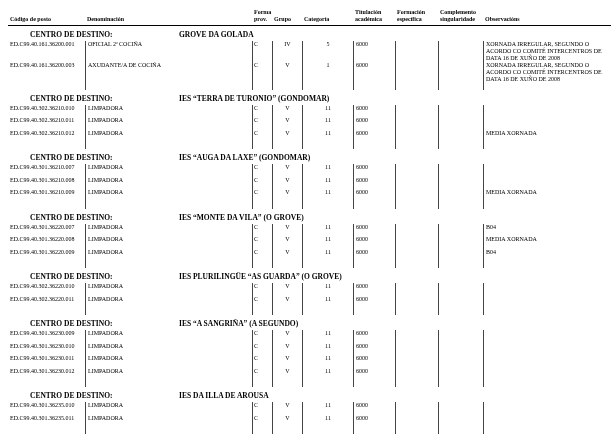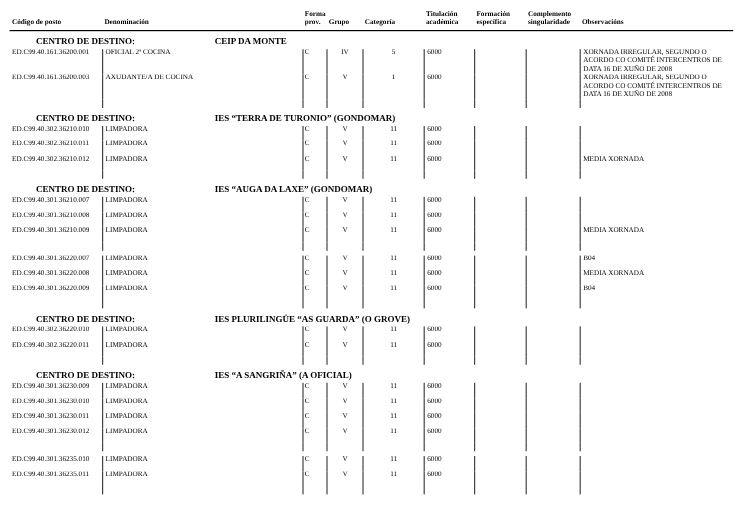--- a/index.html
+++ b/index.html
@@ -73,21 +73,21 @@
     <div class="hcell pad">Formación
 específica</div>
     <div class="hcell pad">Complemento
 singularidade</div>
     <div class="hcell pad">Observacións</div>
   </div>
   <div class="header-rule"></div>
 
   <div id="sections">
       <div class="section">
-        <div class="section-title"><span class="st-label">CENTRO DE DESTINO:</span><span class="st-center">CEIP DA MONTE</span></div>
+        <div class="section-title"><span class="st-label">CENTRO DE DESTINO:</span><span class="st-center">GROVE DA GOLADA</span></div>
         <div class="rows">
           <div class="grid-row row">
             <div class="cell c-code">ED.C99.40.161.36200.001</div>
             <div class="cell c-denom">OFICIAL 2ª COCIÑA</div>
             <div class="cell c-forma">C</div>
             <div class="cell c-grupo">IV</div>
             <div class="cell c-categoria">5</div>
             <div class="cell c-titulacion">6000</div>
             <div class="cell c-formacion"></div>
             <div class="cell c-complemento"></div>
@@ -209,20 +209,21 @@
             <div class="cell c-grupo"></div>
             <div class="cell c-categoria"></div>
             <div class="cell c-titulacion"></div>
             <div class="cell c-formacion"></div>
             <div class="cell c-complemento"></div>
             <div class="cell c-obs"></div>
           </div>
         </div>
       </div>
       <div class="section">
+        <div class="section-title"><span class="st-label">CENTRO DE DESTINO:</span><span class="st-center">IES “MONTE DA VILA” (O GROVE)</span></div>
         <div class="rows">
           <div class="grid-row row">
             <div class="cell c-code">ED.C99.40.301.36220.007</div>
             <div class="cell c-denom">LIMPADORA</div>
             <div class="cell c-forma">C</div>
             <div class="cell c-grupo">V</div>
             <div class="cell c-categoria">11</div>
             <div class="cell c-titulacion">6000</div>
             <div class="cell c-formacion"></div>
             <div class="cell c-complemento"></div>
@@ -295,21 +296,21 @@
             <div class="cell c-grupo"></div>
             <div class="cell c-categoria"></div>
             <div class="cell c-titulacion"></div>
             <div class="cell c-formacion"></div>
             <div class="cell c-complemento"></div>
             <div class="cell c-obs"></div>
           </div>
         </div>
       </div>
       <div class="section">
-        <div class="section-title"><span class="st-label">CENTRO DE DESTINO:</span><span class="st-center">IES “A SANGRIÑA” (A OFICIAL)</span></div>
+        <div class="section-title"><span class="st-label">CENTRO DE DESTINO:</span><span class="st-center">IES “A SANGRIÑA” (A SEGUNDO)</span></div>
         <div class="rows">
           <div class="grid-row row">
             <div class="cell c-code">ED.C99.40.301.36230.009</div>
             <div class="cell c-denom">LIMPADORA</div>
             <div class="cell c-forma">C</div>
             <div class="cell c-grupo">V</div>
             <div class="cell c-categoria">11</div>
             <div class="cell c-titulacion">6000</div>
             <div class="cell c-formacion"></div>
             <div class="cell c-complemento"></div>
@@ -355,20 +356,21 @@
             <div class="cell c-grupo"></div>
             <div class="cell c-categoria"></div>
             <div class="cell c-titulacion"></div>
             <div class="cell c-formacion"></div>
             <div class="cell c-complemento"></div>
             <div class="cell c-obs"></div>
           </div>
         </div>
       </div>
       <div class="section">
+        <div class="section-title"><span class="st-label">CENTRO DE DESTINO:</span><span class="st-center">IES DA ILLA DE AROUSA</span></div>
         <div class="rows">
           <div class="grid-row row">
             <div class="cell c-code">ED.C99.40.301.36235.010</div>
             <div class="cell c-denom">LIMPADORA</div>
             <div class="cell c-forma">C</div>
             <div class="cell c-grupo">V</div>
             <div class="cell c-categoria">11</div>
             <div class="cell c-titulacion">6000</div>
             <div class="cell c-formacion"></div>
             <div class="cell c-complemento"></div>

